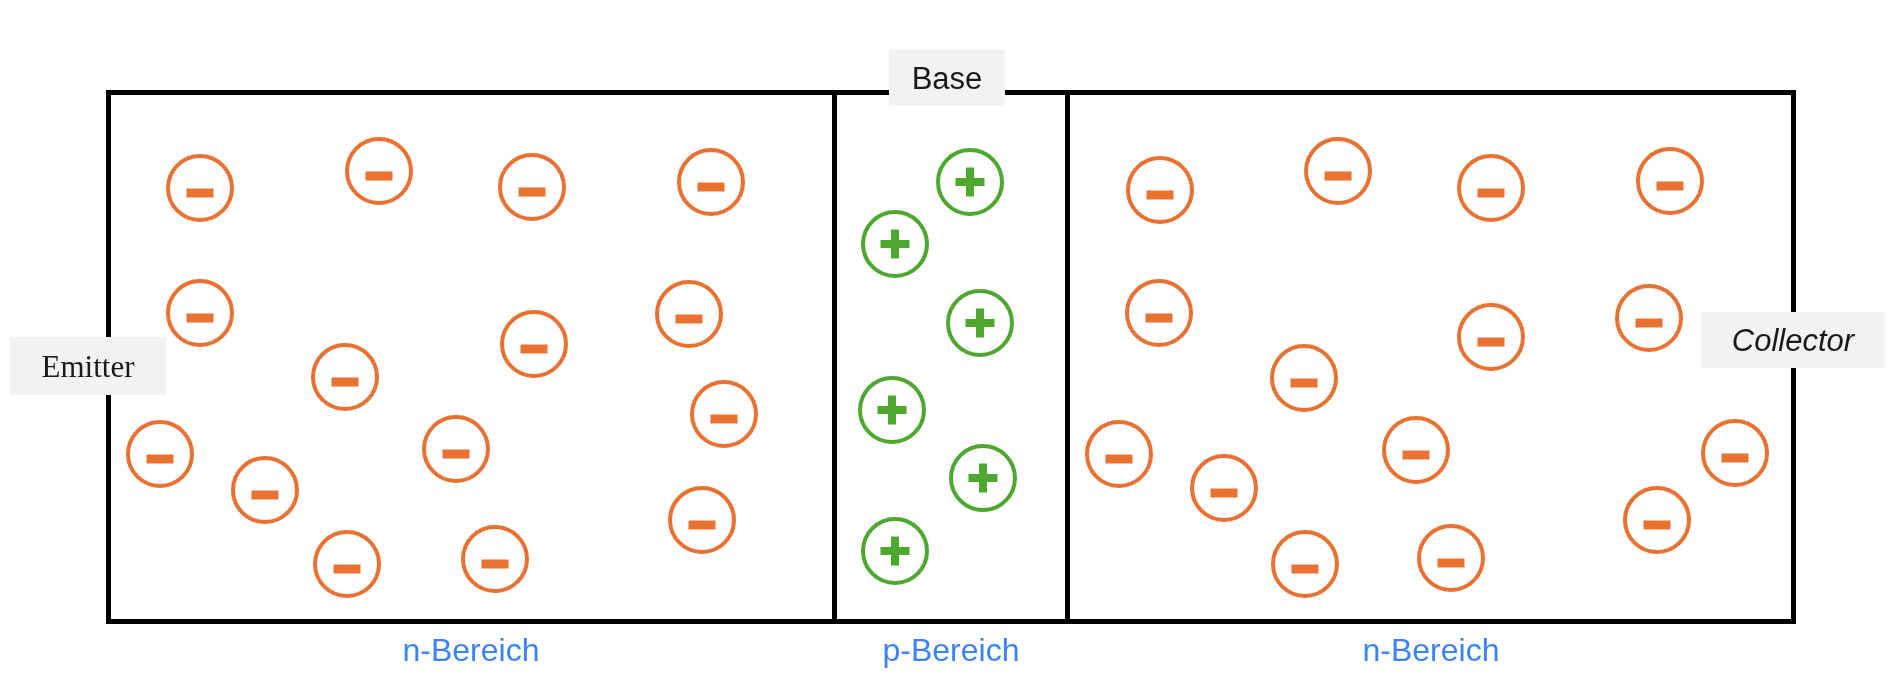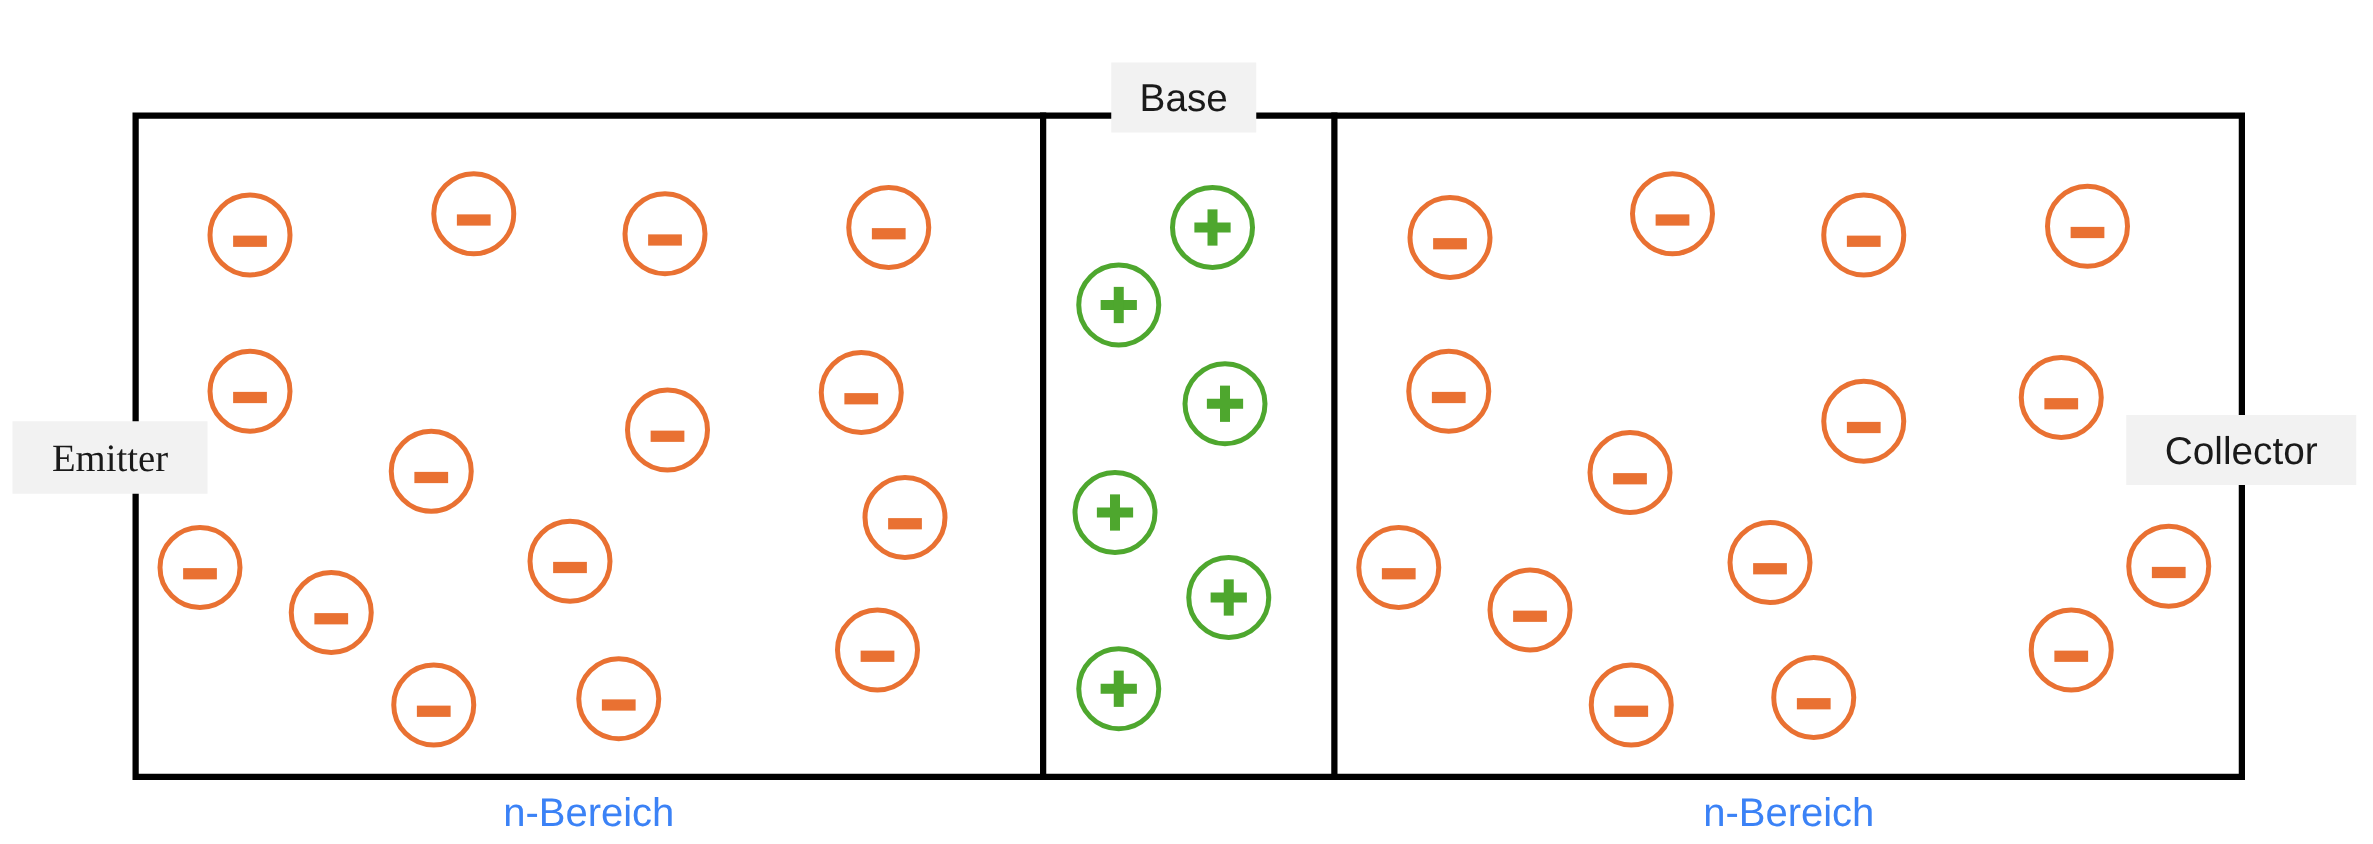--- a/index.html
+++ b/index.html
@@ -45,21 +45,21 @@
     font-size: 31px;
     line-height: 1;
     display: flex;
     align-items: center;
     justify-content: center;
     z-index: 3;
     white-space: nowrap;
   }
   #base-label      { left: 889px;  top: 50px;  width: 116px; height: 56px; }
   #emitter-label   { left: 10px;   top: 337px; width: 156px; height: 58px; font-family: Liberation Serif, serif; }
-  #collector-label { left: 1701px; top: 332px; width: 184px; height: 56px; }
+  #collector-label { left: 1701px; top: 312px; width: 184px; height: 56px; font-style: italic; }
 
   
   .caption {
     position: absolute;
     top: 630px;
     height: 40px;
     line-height: 40px;
     text-align: center;
     font-size: 32px;
     color: #3b82f6;
@@ -117,20 +117,21 @@
   <div class="divider" id="divider-right"></div>
 
   <div class="tag" id="base-label">Base</div>
 
   <div class="tag" id="emitter-label">Emitter</div>
 
   <div class="tag" id="collector-label">Collector</div>
 
   <div class="caption" id="caption-emitter">n-Bereich</div>
 
+  <div class="caption" id="caption-base">p-Bereich</div>
 
   <div class="caption" id="caption-collector">n-Bereich</div>
 
   <div id="charges-layer">
       <div class="charge electron" style="left: 166px; top: 154px;"></div>
       <div class="charge electron" style="left: 345px; top: 137px;"></div>
       <div class="charge electron" style="left: 498px; top: 153px;"></div>
       <div class="charge electron" style="left: 677px; top: 148px;"></div>
       <div class="charge electron" style="left: 166px; top: 279px;"></div>
       <div class="charge electron" style="left: 655px; top: 280px;"></div>

